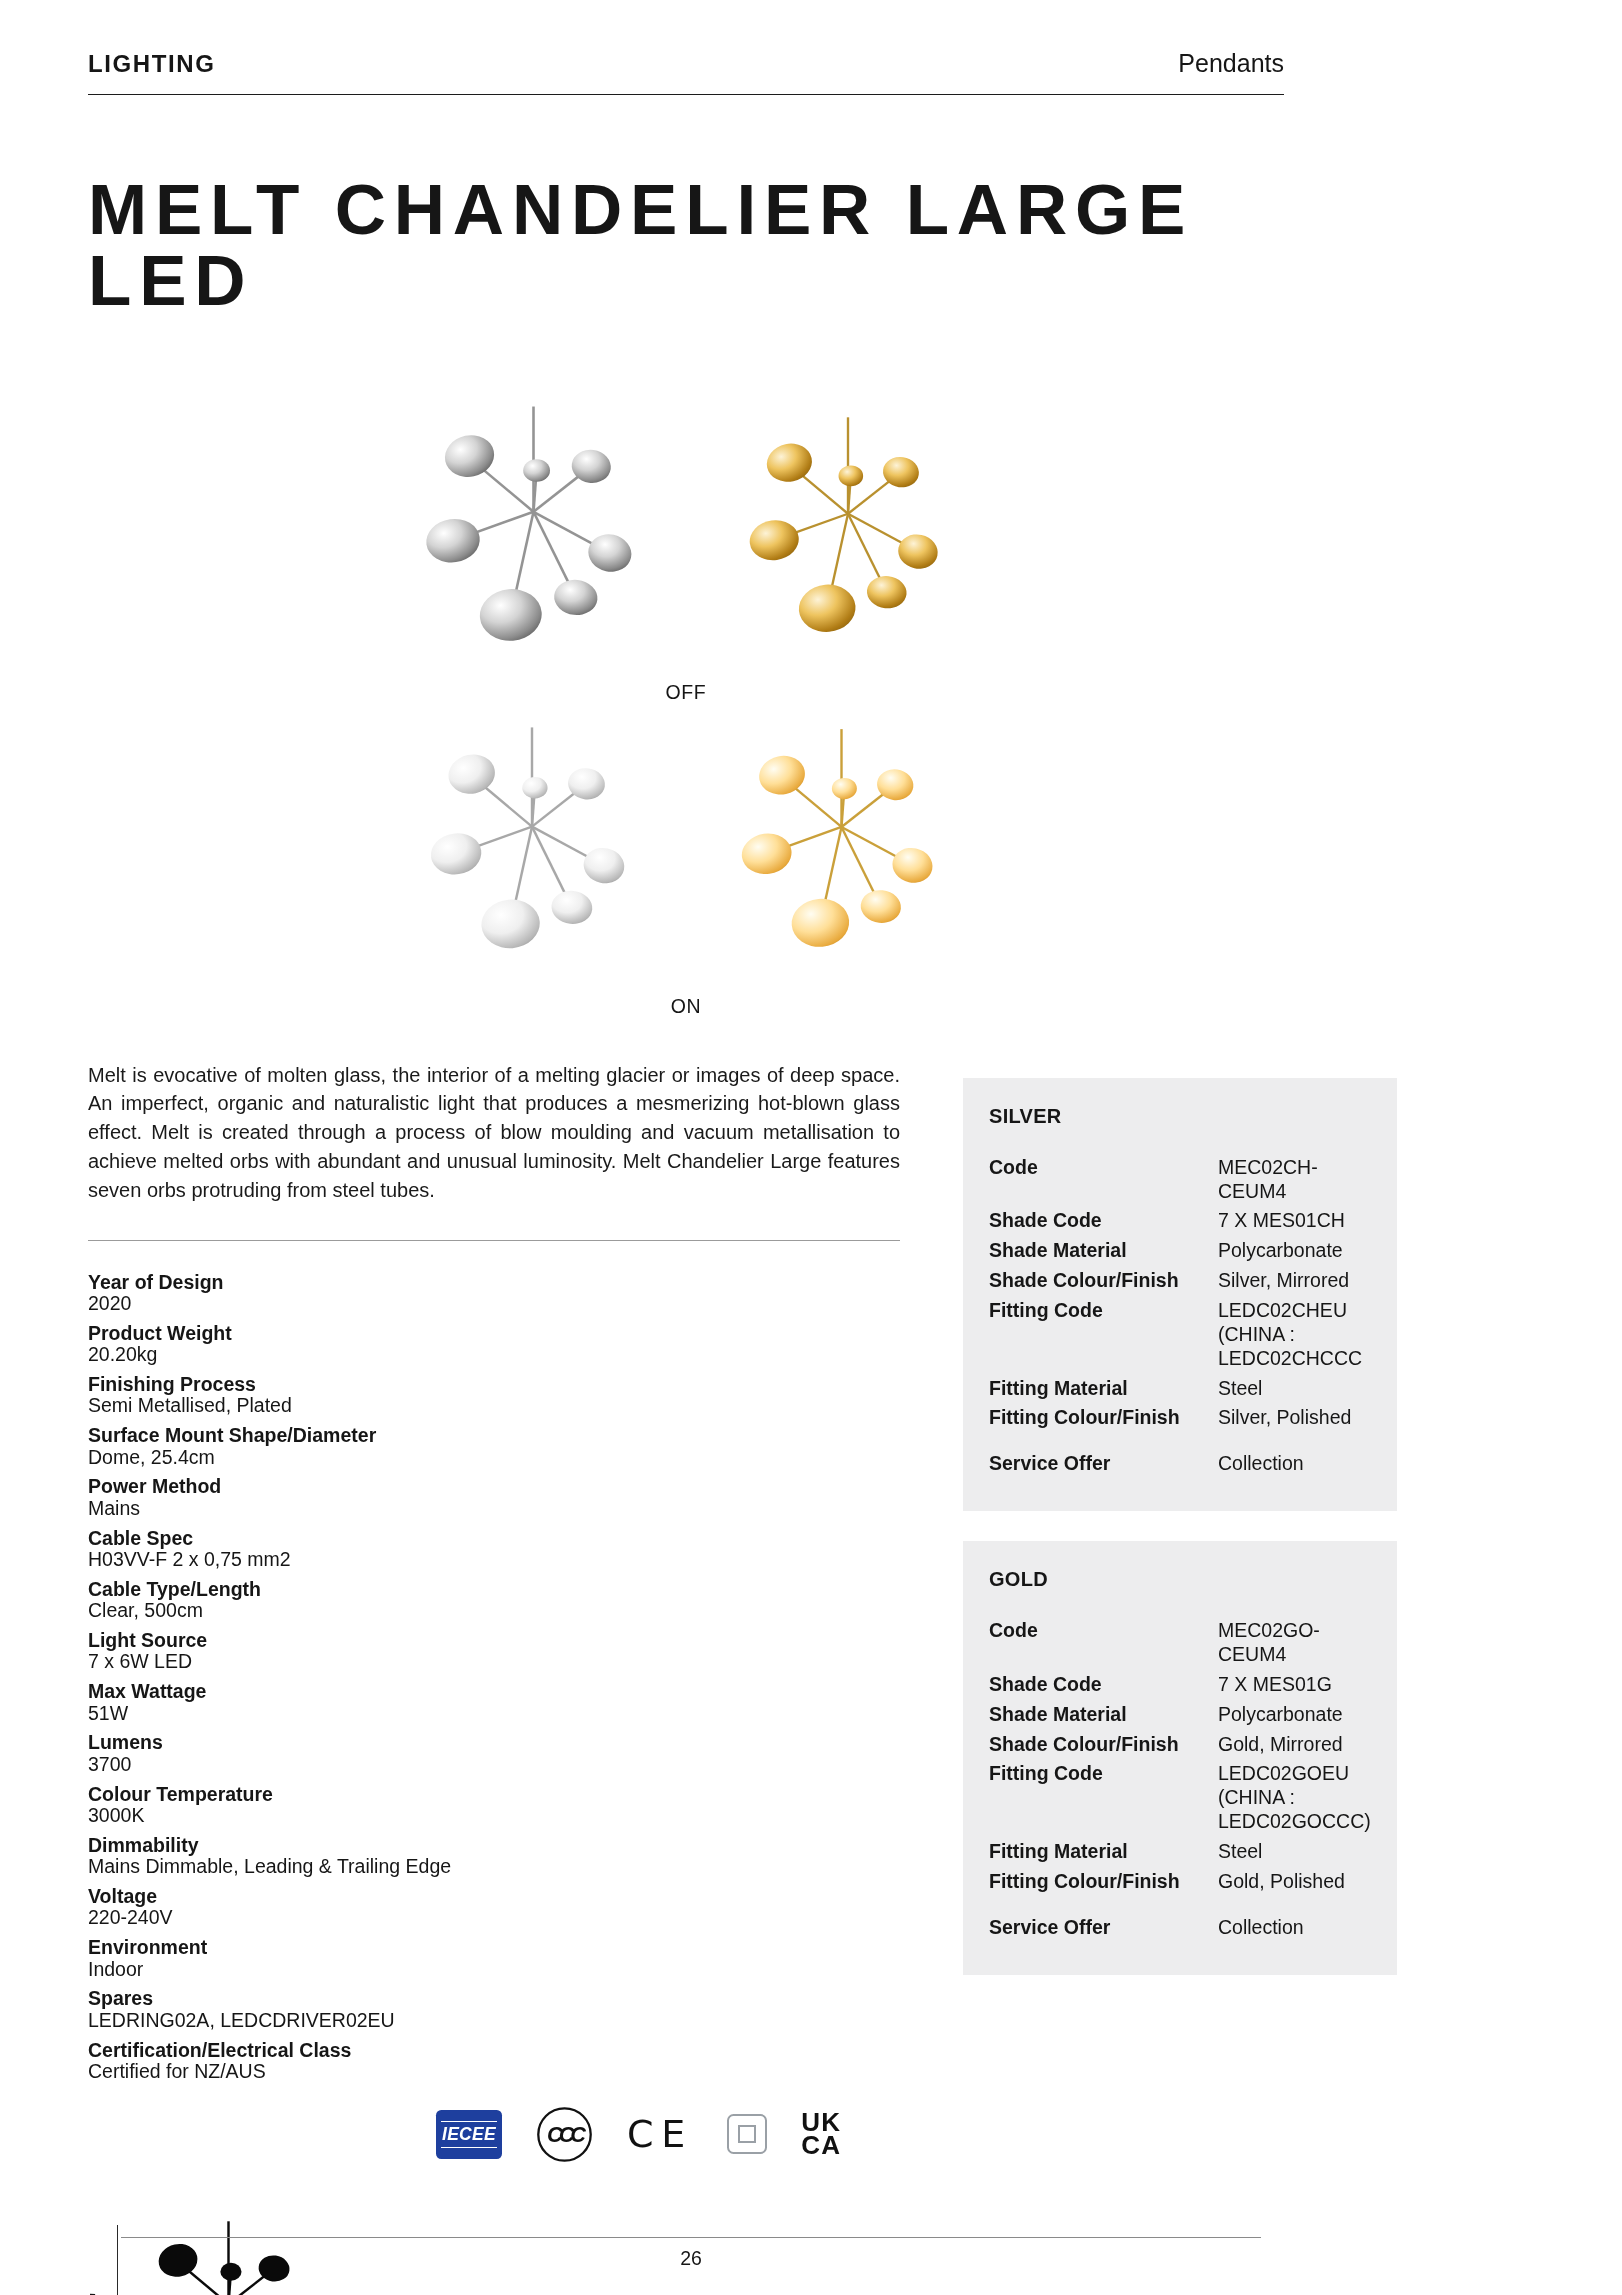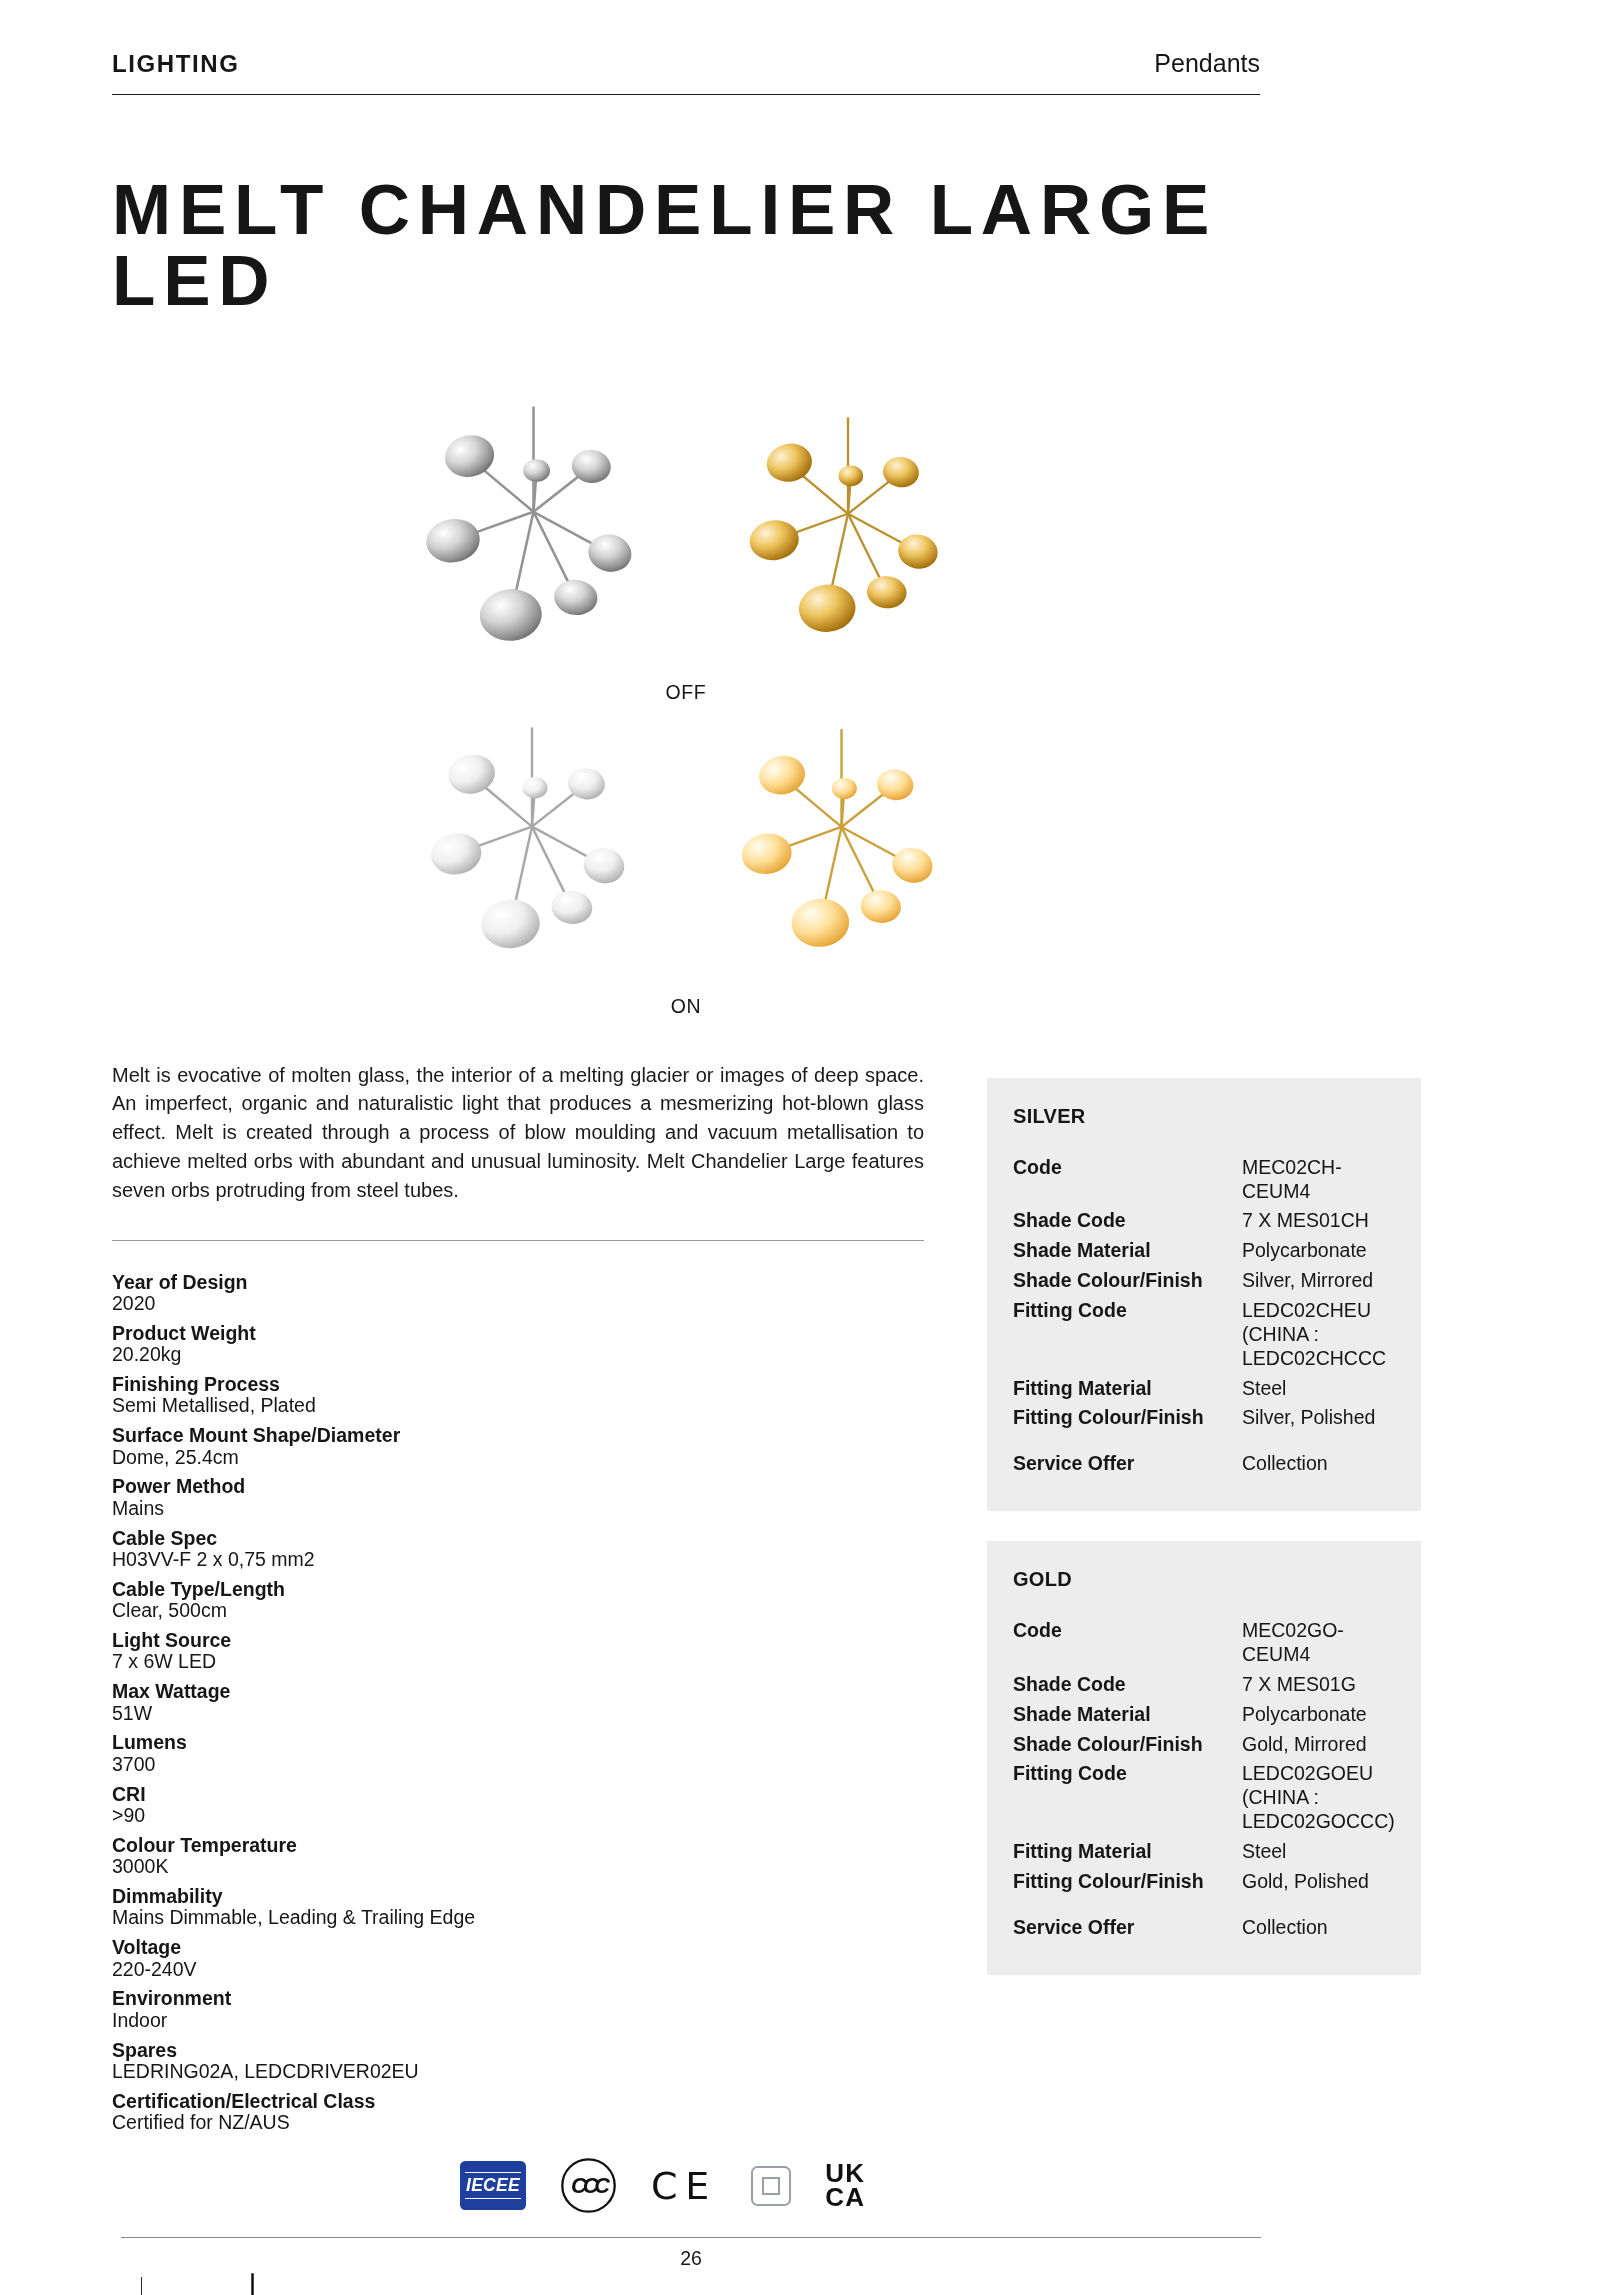--- a/index.html
+++ b/index.html
@@ -4,21 +4,21 @@
 <style>
   * { box-sizing: border-box; }
   html, body { margin: 0; padding: 0; }
   body {
     width: 1623px; height: 2295px;
     background: #ffffff;
     font-family: "Liberation Sans", sans-serif;
     color: #161616;
     overflow: hidden;
   }
-  .page { position: relative; width: 1372px; height: 2295px; padding: 0 112px; }
+  .page { position: relative; width: 1372px; height: 2295px; padding: 0 88px; }
 
   
   .topbar { display: flex; justify-content: space-between; align-items: flex-end; padding-top: 49px; }
   .brand { font-size: 24px; font-weight: 700; letter-spacing: 1.6px; }
   .category { font-size: 25px; font-weight: 400; }
   .toprule { border: none; border-top: 1.9px solid #1c1c1c; margin: 15.6px 0 0; }
 
   
   .title { margin: 79px 0 0; font-size: 71px; font-weight: 700; letter-spacing: 7.8px; line-height: 1; }
 
@@ -273,24 +273,20 @@
           <div class="spec-row">
             <span class="spec-label">Max Wattage</span>
             <span class="spec-value">51W</span>
           </div>
 
           <div class="spec-row">
             <span class="spec-label">Lumens</span>
             <span class="spec-value">3700</span>
           </div>
 
-          <div class="spec-row">
-            <span class="spec-label">CRI</span>
-            <span class="spec-value">&gt;90</span>
-          </div>
 
           <div class="spec-row">
             <span class="spec-label">Colour Temperature</span>
             <span class="spec-value">3000K</span>
           </div>
 
           <div class="spec-row">
             <span class="spec-label">Dimmability</span>
             <span class="spec-value">Mains Dimmable, Leading &amp; Trailing Edge</span>
           </div>

